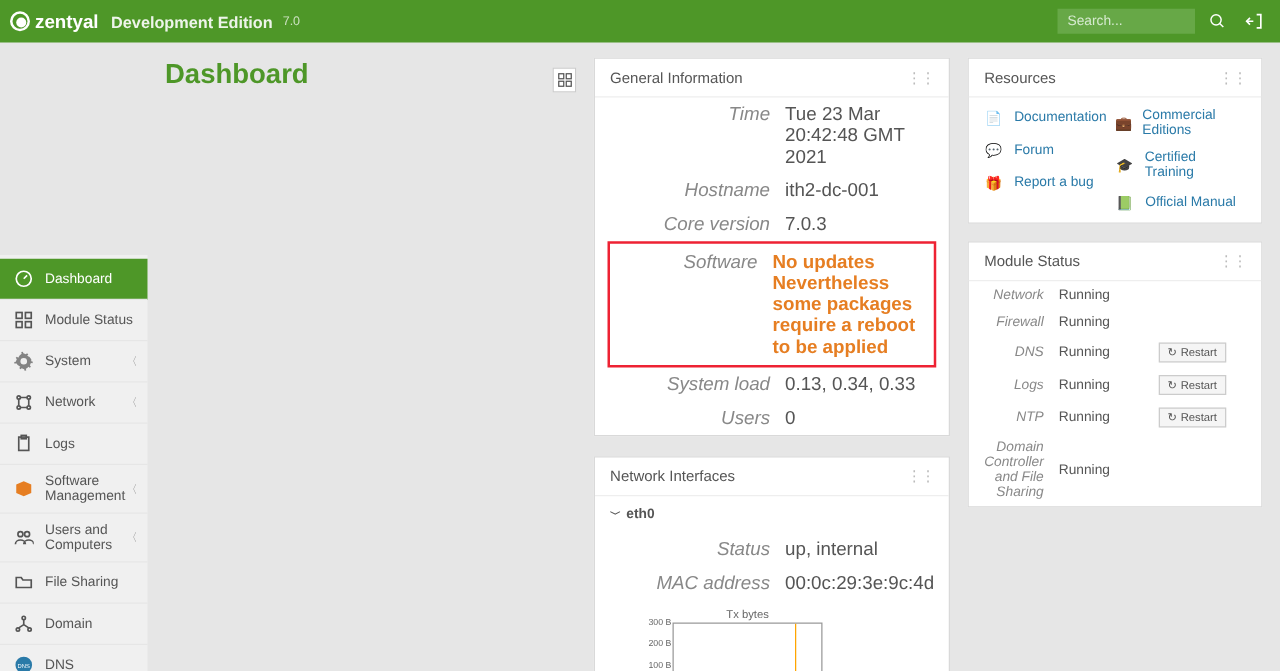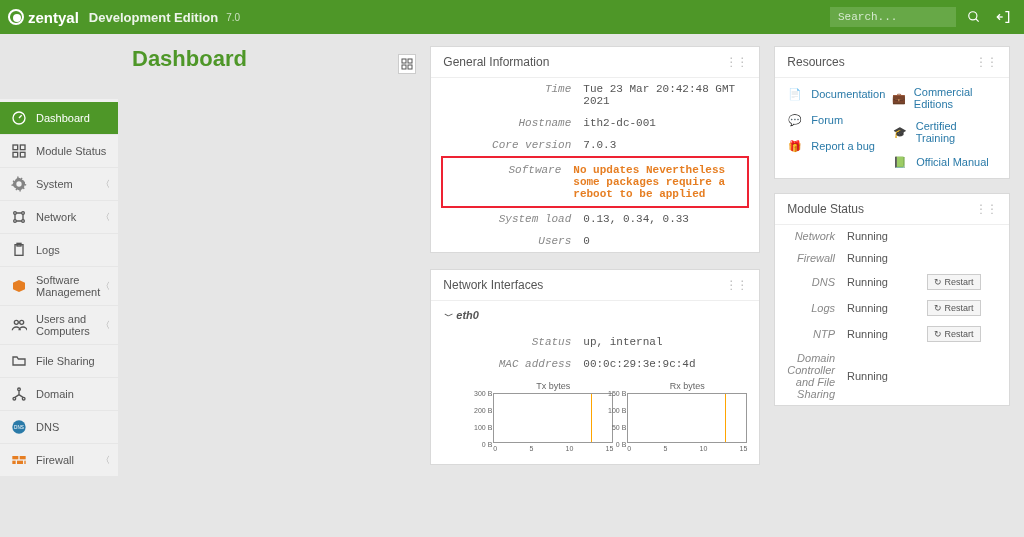--- a/index.html
+++ b/index.html
@@ -4,48 +4,48 @@
 <style>
   * { box-sizing: border-box; margin: 0; padding: 0; }
   body { font-family: sans-serif; font-size: 11px; background: #e6e6e6; color: #555; }
   .topbar { background: #4e9728; height: 34px; display: flex; align-items: center; padding: 0 8px; color: #fff; }
   .logo { display: flex; align-items: center; gap: 4px; font-weight: bold; font-size: 15px; }
   .logo .circle { width: 16px; height: 16px; border: 2px solid #fff; border-radius: 50%; position: relative; }
   .logo .circle::after { content:''; position:absolute; width:8px; height:8px; background:#fff; border-radius:50%; left:3px; top:3px; }
   .edition { font-size: 13px; margin-left: 6px; opacity: .9; }
   .version { font-size: 10px; margin-left: 8px; opacity: .7; }
   .spacer { flex: 1; }
-  .search { background: #67a847; border: none; color: #fff; padding: 4px 8px; width: 126px; font-size: 11px; font-family: Liberation Mono, monospace; }
+  .search { background: #67a847; border: none; color: #fff; padding: 4px 8px; width: 110px; font-size: 11px; }
   .search::placeholder { color: #d6ead0; }
   .topicon { width: 24px; height: 24px; display:flex; align-items:center; justify-content:center; margin-left:6px; cursor:pointer; }
   .layout { display: flex; align-items: flex-end; }
   .sidebar { width: 118px; background: #f0f0f0; padding-top: 3px; }
   .nav-item { display:flex; align-items:center; gap:8px; padding:7px 10px; color:#555; cursor:pointer; border-bottom:1px solid #e6e6e6; font-size:11px; position:relative; }
   .nav-item.active { background:#4e9728; color:#fff; }
   .nav-item .nav-icon { width:18px; height:18px; display:flex; align-items:center; justify-content:center; flex-shrink:0; }
   .nav-item .chev { position:absolute; right:8px; color:#999; font-size:9px; }
   .credit { font-size:9px; color:#777; text-align:center; padding:10px; }
   .credit a { color:#777; text-decoration: underline; }
   .main { flex:1; padding: 12px 14px; display:flex; gap:14px; align-items:flex-start; }
   .col { display:flex; flex-direction:column; gap:14px; }
   .col.left { flex:1; max-width:440px;gap:16px; }
   .col.right { flex:1; }
   h1.page-title { color:#4e9728; font-size:22px; margin-bottom:10px; font-weight:bold; flex-basis:100%; }
   .titlebar { display:flex; align-items:center; width:100%; margin-bottom:2px; }
   .toggle-btn { width:20px; height:20px; border:1px solid #ccc; background:#fff; display:flex; align-items:center; justify-content:center; cursor:pointer; }
   .panel { background:#fff; border:1px solid #d9d9d9; }
   .panel-head { display:flex; align-items:center; justify-content:space-between; padding:8px 12px; border-bottom:1px solid #eee; font-size:12px; color:#555; }
   .grip { color:#bbb; font-size:12px; letter-spacing:-1px; cursor:move; }
-  .kv { display:flex; padding:5px 12px; font-size:11px;font-family:Liberation Mono, monospace; }
+  .kv { display:flex; padding:5px 12px; font-size:15px; }
   .kv .k { width:140px; text-align:right; padding-right:12px; color:#888; font-style:italic; }
   .kv .v { color:#555; flex:1; }
   .kv.hl { border:2px solid #e23; margin:0 10px; padding:6px 2px; }
   .kv.hl .k { width:128px; }
   .kv.hl .v a { color:#e67e22; font-weight:bold; text-decoration:none; }
-  .iface { padding:8px 12px; font-weight:bold; font-size:11px;font-style:italic; }
+  .iface { padding:8px 12px; font-weight:bold; font-size:11px; }
   .iface .ar { display:inline-block; transform:rotate(0); margin-right:4px; font-size:9px; }
   .charts { display:flex; gap:14px; padding:6px 12px 12px 62px; }
   .chart { width:120px; }
   .chart-title { font-size:9px; color:#666; margin-bottom:2px; text-align:center; }
   .chart-box { border:1px solid #999; height:50px; position:relative; background:#fff; }
   .chart-box .line { position:absolute; right:0; bottom:0; width:18%; height:100%; border-left:1px solid orange; }
   .ylabels { position:absolute; left:-28px; top:-4px; font-size:7px; color:#666; height:58px; display:flex; flex-direction:column; justify-content:space-between; text-align:right; width:26px; }
   .xlabels { display:flex; justify-content:space-between; font-size:7px; color:#666; padding-top:2px; }
   .res-grid { display:flex; padding:8px 12px; }
   .res-col { flex:1; display:flex; flex-direction:column; gap:10px; }
@@ -274,38 +274,20 @@
                 </div>
                 <div class="line"></div>
               </div>
             <div class="xlabels">
                 <span>0</span>
                 <span>5</span>
                 <span>10</span>
                 <span>15</span>
               </div>
           </div>
-          <div class="chart">
-            <div class="chart-title">Rx bytes</div>
-            <div class="chart-box">
-                <div class="ylabels">
-                  <span>150 B</span>
-                  <span>100 B</span>
-                  <span>50 B</span>
-                  <span>0 B</span>
-                </div>
-                <div class="line"></div>
-              </div>
-            <div class="xlabels">
-                <span>0</span>
-                <span>5</span>
-                <span>10</span>
-                <span>15</span>
-              </div>
-          </div>
         </div>
       </div>
     </div>
 
     <div class="col right">
 
       <div class="panel">
         <div class="panel-head">
           <span>Resources</span>
           <span class="grip">⋮⋮</span>

